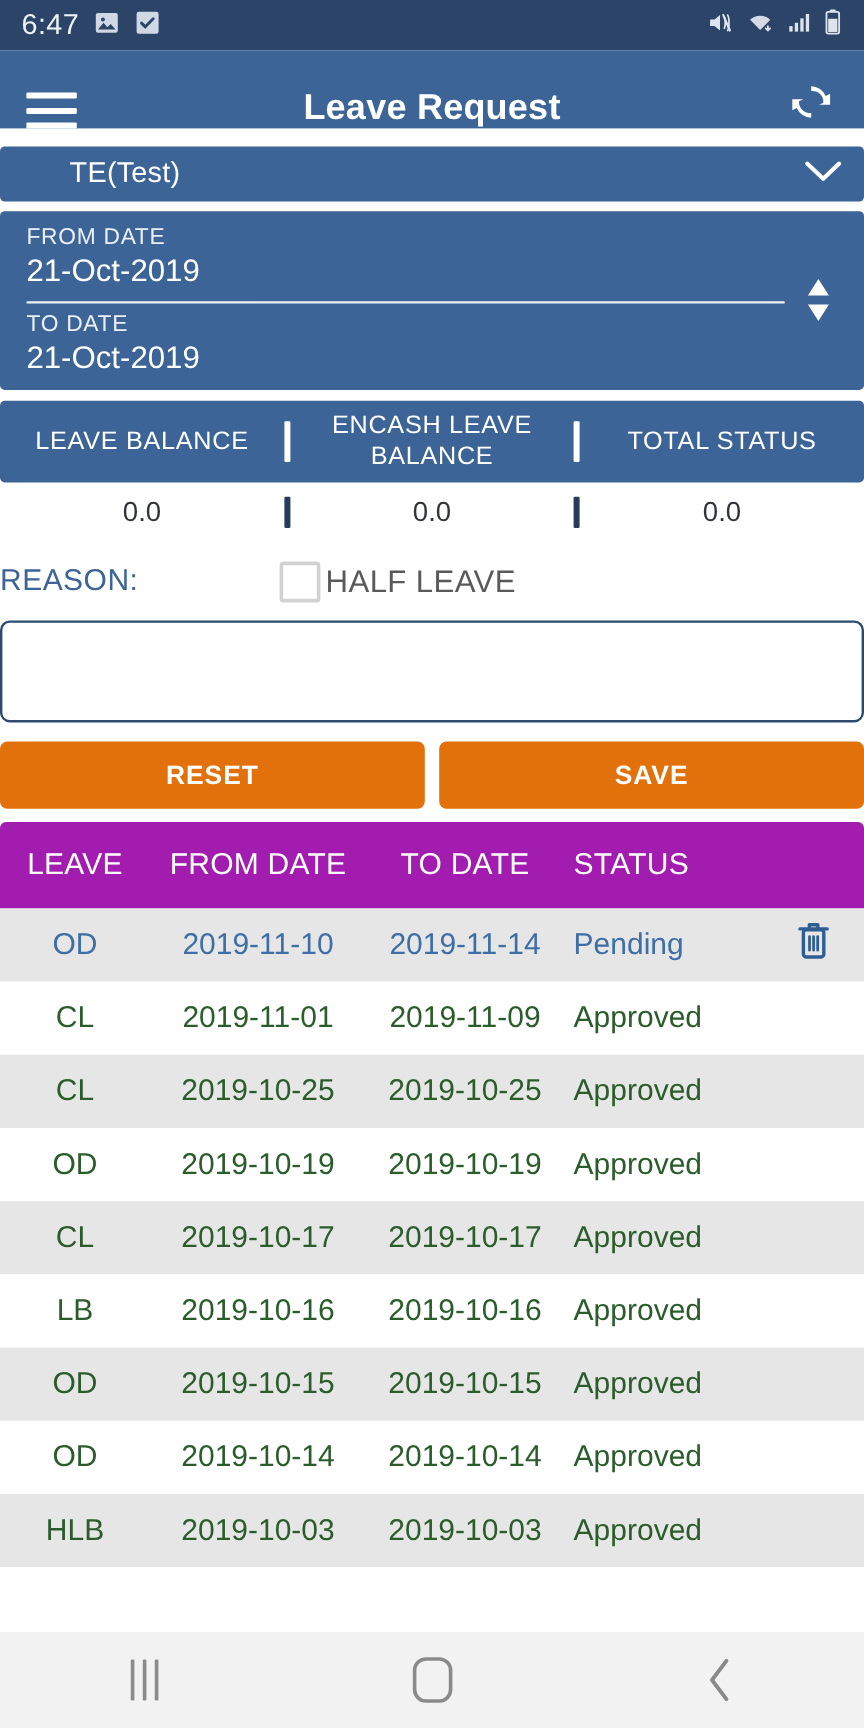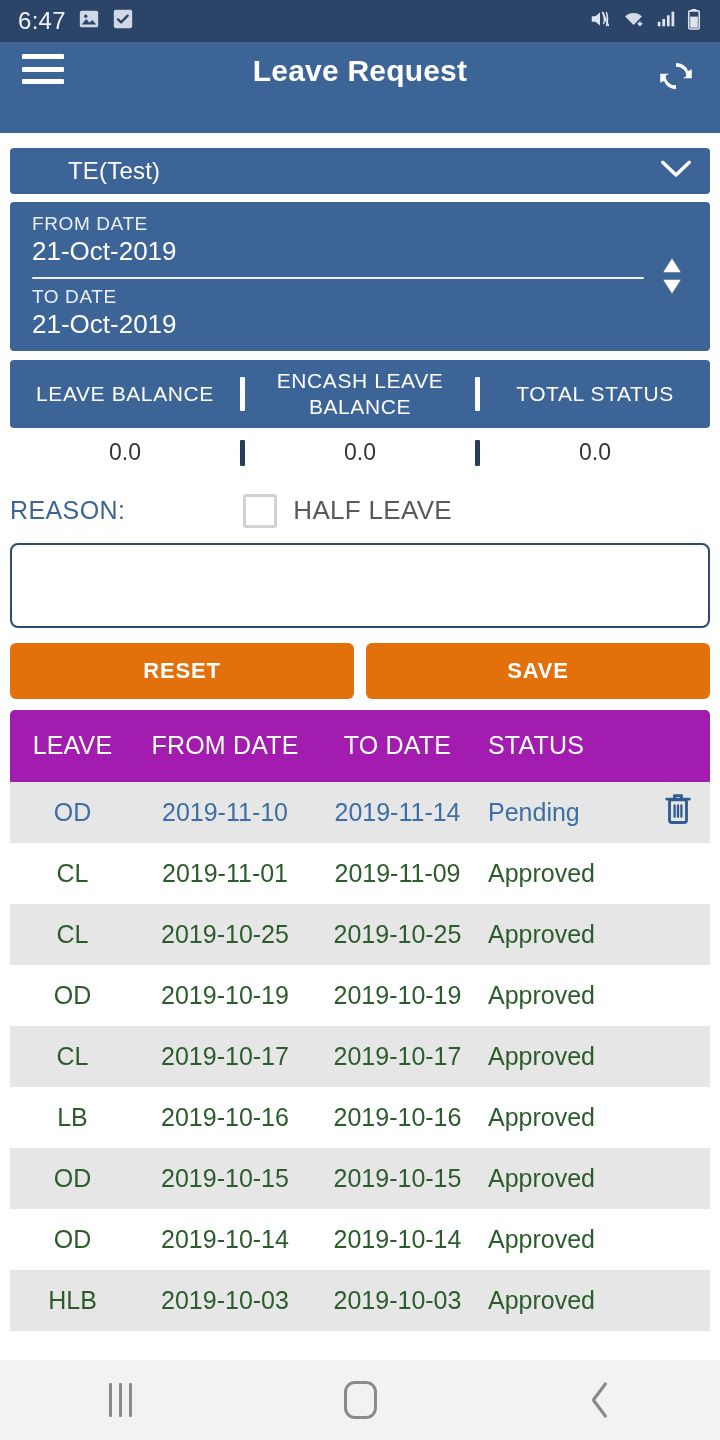--- a/index.html
+++ b/index.html
@@ -17,37 +17,37 @@
     display:flex; align-items:center; justify-content:space-between;
     padding:0 18px;
   }
   .sb-left { display:flex; align-items:center; gap:12px; }
   .sb-time { font-size:24px; font-weight:400; letter-spacing:.3px; color:#eef2f7; }
   .sb-right { display:flex; align-items:center; gap:9px; }
   .ic { display:block; }
 
   
   .appbar {
-    height:91px; background:#3c6497;
-    display:flex; align-items:flex-start; padding:12px 22px;
+    height:65px; background:#3c6497;
+    display:flex; align-items:flex-end; padding:0 22px;
     position:relative;
   }
   .hamburger { width:42px; height:30px; display:flex; flex-direction:column;
     justify-content:space-between; cursor:pointer; }
   .hamburger i { display:block; height:5px; background:#ffffff; border-radius:1px; }
   .appbar-title {
     position:absolute; left:0; right:0; text-align:center;
     font-size:30px; font-weight:bold; color:#ffffff; letter-spacing:.2px;
     pointer-events:none;
   }
   .refresh-btn { margin-left:auto; width:44px; height:44px; z-index:2; cursor:pointer;
     display:flex; align-items:center; justify-content:center; }
 
   
-  .content { padding:0 10px; }
+  .content { padding:0 0; }
 
   .select-row {
     margin-top:15px; height:46px; background:#3c6497; border-radius:4px;
     display:flex; align-items:center; padding:0 18px; cursor:pointer;
   }
   .select-row .val { color:#ffffff; font-size:24px; letter-spacing:.2px; padding-left:40px; }
   .select-row .chev { margin-left:auto; }
 
   .dates {
     margin-top:8px; background:#3c6497; border-radius:4px;
@@ -66,21 +66,21 @@
   .balhead .cell { flex:1; text-align:center; color:#ffffff; font-size:21px;
     letter-spacing:.6px; line-height:1.2; padding:0 6px; }
   .vbar { width:5px; height:34px; background:#ffffff; border-radius:1px; flex:none; }
   .vbar.dark { background:#243b5c; height:26px; }
 
   .balvals { height:50px; display:flex; align-items:center; }
   .balvals .cell { flex:1; text-align:center; color:#30343a; font-size:23px; }
 
   .reasonrow { margin-top:12px; height:42px; display:flex; align-items:center; }
   .reason-label { color:#3c6497; font-size:25px; letter-spacing:.4px; }
-  .half-wrap { display:flex; align-items:center; gap:16px; margin-left:118px; cursor:pointer; }
+  .half-wrap { display:flex; align-items:center; gap:4px; margin-left:118px; cursor:pointer; }
   .cbox { width:34px; height:34px; border:3px solid #d2d2d2; border-radius:3px; background:#fff; }
   .half-label { color:#5a5a5a; font-size:26px; letter-spacing:.3px; }
 
   .reason-input {
     margin-top:11px; height:85px; border:2px solid #2e4a6e; border-radius:8px;
     background:#ffffff; width:100%; padding:10px 14px;
     font-family:"Liberation Sans", sans-serif; font-size:22px; color:#222;
     outline:none; resize:none;
   }
 

